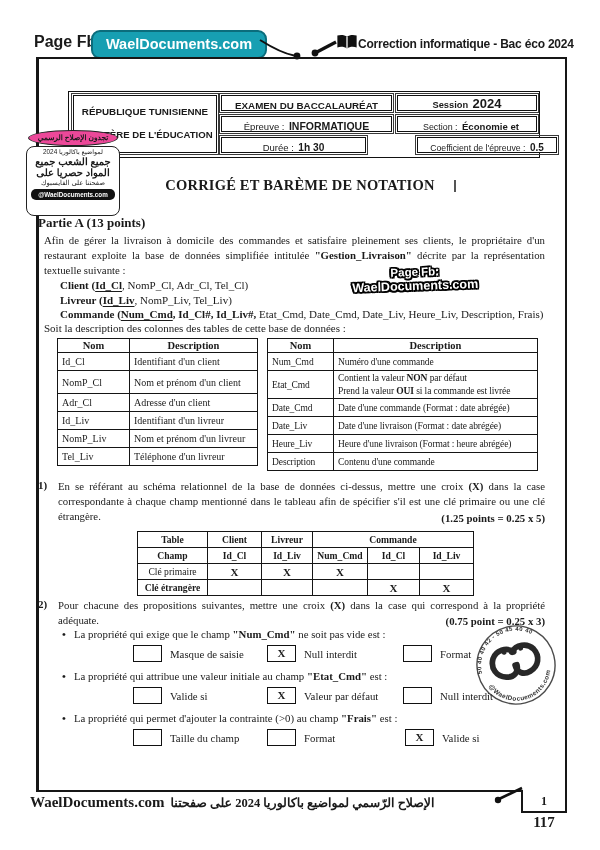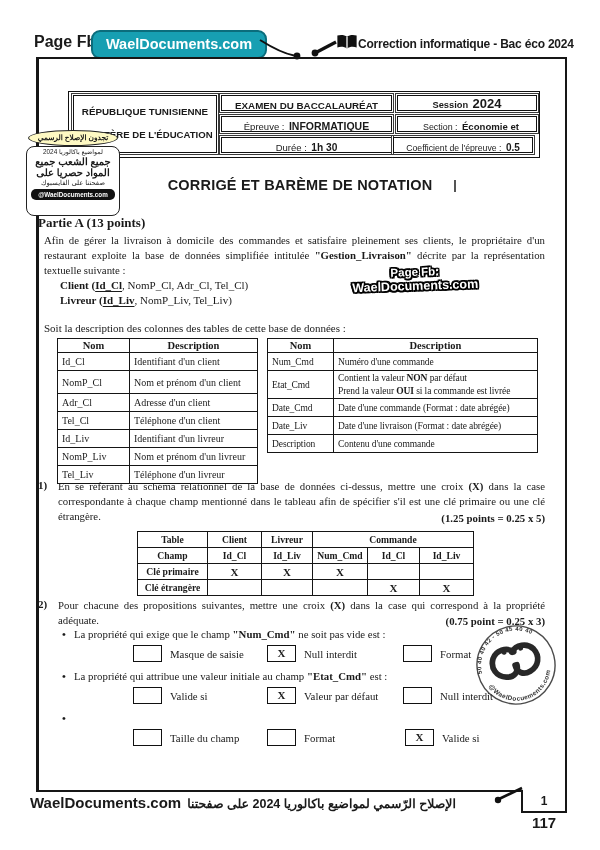--- a/index.html
+++ b/index.html
@@ -1,19 +1,19 @@
 <!DOCTYPE html>
 <html><head>
 <meta charset="utf-8">
 <style>
   html,body{margin:0;padding:0;background:#fff;}
   #canvas{position:relative;width:600px;height:850px;background:#fff;overflow:hidden;
           font-family:"Liberation Serif",serif;color:#1a1a1a;}
   .abs{position:absolute;}
-  .sans{font-family:Liberation Sans, sans-serif;}
+  .sans{font-family:Liberation Serif, serif;}
   .b{font-weight:bold;}
   .u{text-decoration:underline;text-underline-offset:2px;}
   .bl{position:absolute;background:#161616;}
   
   .fb-label{left:34px;top:33px;font:700 16px "Liberation Sans",sans-serif;}
   .fb-pill{left:91px;top:30px;width:172px;height:25px;background:#179fb2;border:2px solid #0b6d7c;
            border-radius:9px;color:#fff;font:700 14.5px "Liberation Sans",sans-serif;
            text-align:center;line-height:24px;}
   .bar-title{left:358px;top:37px;font:700 12px "Liberation Sans",sans-serif;letter-spacing:-0.2px;}
   
@@ -74,39 +74,39 @@
     <div style="font:700 9.8px 'Liberation Sans',sans-serif;margin-top:10px;">RÉPUBLIQUE TUNISIENNE</div>
     <div style="font:700 9.6px 'Liberation Sans',sans-serif;margin-top:12px;">MINISTÈRE DE L'ÉDUCATION</div>
   </div>
   <div class="eh-cell" style="left:221px;top:95px;width:171px;height:16px;line-height:15px;">
     <span style="font-size:9.8px;font-weight:700;">EXAMEN DU BACCALAURÉAT</span>
   </div>
   <div class="eh-cell" style="left:221px;top:116px;width:171px;height:16px;line-height:15px;">
     <span style="font-size:9.5px;">Épreuve :</span>
     <span style="font-size:10.5px;font-weight:700;">INFORMATIQUE</span>
   </div>
-  <div class="eh-cell" style="left:221px;top:137px;width:171px;height:16px;line-height:15px;">
+  <div class="eh-cell" style="left:221px;top:137px;width:145px;height:16px;line-height:15px;">
     <span style="font-size:9.5px;">Durée :</span>
     <span style="font-size:10.2px;font-weight:700;">1h 30</span>
   </div>
   <div class="eh-cell" style="left:397px;top:95px;width:140px;height:16px;line-height:14px;">
     <span style="font-size:9.3px;font-weight:700;">Session</span>
     <span style="font-size:13px;font-weight:700;">2024</span>
   </div>
   <div class="eh-cell" style="left:397px;top:116px;width:140px;height:16px;line-height:15px;">
     <span style="font-size:8.9px;padding-left:8px;">Section :</span>
     <span style="font-size:9.6px;font-weight:700;">Économie et Gestion</span>
   </div>
-  <div class="eh-cell" style="left:393px;top:137px;width:140px;height:16px;line-height:15px;">
+  <div class="eh-cell" style="left:417px;top:137px;width:140px;height:16px;line-height:15px;">
     <span style="font-size:8.7px;">Coefficient de l'épreuve :</span>
     <span style="font-size:10px;font-weight:700;">0.5</span>
   </div>
 
   <div class="abs ar" style="left:28px;top:130px;width:88px;height:14px;border:1.3px solid #222;border-radius:50%;
-       background:#fef9c3;font-size:7.4px;font-weight:700;text-align:center;line-height:13px;z-index:3;">تجدون الإصلاح الرسمي</div>
+       background:#ec4899;font-size:7.4px;font-weight:700;text-align:center;line-height:13px;z-index:3;">تجدون الإصلاح الرسمي</div>
   <div class="abs ar" style="left:26px;top:146px;width:92px;height:68px;border:1.3px solid #222;border-radius:8px;
        background:#fff;text-align:center;z-index:3;">
     <div style="font-size:6.4px;margin-top:1px;">لمواضيع باكالوريا 2024</div>
     <div style="font-size:10px;font-weight:700;line-height:11px;">جميع الشعب جميع</div>
     <div style="font-size:10px;font-weight:700;line-height:12px;">المواد حصريا على</div>
     <div style="font-size:6.8px;line-height:8px;">صفحتنا على الفايسبوك</div>
     <div style="direction:ltr;margin:2px auto 0;width:84px;height:11px;background:#111;color:#fff;border-radius:5px;
          font:700 6.3px 'Liberation Sans',sans-serif;line-height:11px;">@WaelDocuments.com</div>
   </div>
 
@@ -116,20 +116,23 @@
   <div class="abs para" style="left:44px;top:233px;width:501px;">
     <span>Afin de gérer la livraison à domicile des commandes et satisfaire pleinement ses clients, le propriétaire d'un restaurant exploite la base de données simplifiée intitulée </span><span class="b">"Gestion_Livraison"</span><span> décrite par la représentation textuelle suivante :</span>
   </div>
 
   <div class="abs" style="left:60px;top:278px;font-size:11px;line-height:14.6px;">
     <div>
       <span class="b">Client (</span><span class="b u">Id_Cl</span><span class="b"></span><span>, NomP_Cl,  Adr_Cl, Tel_Cl)</span>
     </div>
     <div>
       <span class="b">Livreur (</span><span class="b u">Id_Liv</span><span class="b"></span><span>, NomP_Liv, Tel_Liv)</span>
+    </div>
+    <div>
+      <span class="b">Commande (</span><span class="b u">Num_Cmd</span><span class="b">, Id_Cl#, Id_Liv#,</span><span> Etat_Cmd, Date_Cmd, Date_Liv, Heure_Liv, Description, Frais)</span>
     </div>
   </div>
 
   <div class="abs" style="left:330px;top:266px;width:170px;text-align:center;transform:rotate(-2deg);">
     <div class="bubble" style="font-size:11.5px;">Page Fb:</div>
     <div class="bubble" style="font-size:12.5px;margin-top:1px;">WaelDocuments.com</div>
   </div>
 
   <div class="abs" style="left:44px;top:322px;font-size:11px;">Soit la description des colonnes des tables de cette base de données :</div>
 
@@ -150,24 +153,20 @@
           </tr>
       <tr style="height:23px;">
             <td>NomP_Cl</td>
             <td>Nom et prénom d'un client</td>
           </tr>
       <tr>
             <td>Adr_Cl</td>
             <td>Adresse d'un client</td>
           </tr>
       <tr>
-            <td>Tel_Cl</td>
-            <td>Téléphone d'un client</td>
-          </tr>
-      <tr>
             <td>Id_Liv</td>
             <td>Identifiant d'un livreur</td>
           </tr>
       <tr>
             <td>NomP_Liv</td>
             <td>Nom et prénom d'un livreur</td>
           </tr>
       <tr>
             <td>Tel_Liv</td>
             <td>Téléphone d'un livreur</td>
@@ -198,20 +197,24 @@
           <span>Prend la valeur </span><span class="b">OUI</span><span> si la commande est livrée</span>
         </td>
       </tr>
       <tr>
             <td>Date_Cmd</td>
             <td>Date d'une commande (Format : date abrégée)</td>
           </tr>
       <tr>
             <td>Date_Liv</td>
             <td>Date d'une livraison (Format : date abrégée)</td>
+          </tr>
+      <tr>
+            <td>Heure_Liv</td>
+            <td>Heure d'une livraison (Format : heure abrégée)</td>
           </tr>
       <tr>
             <td>Description</td>
             <td>Contenu d'une commande</td>
           </tr>
     </tbody>
       </table>
   </div>
 
   <div class="abs b" style="left:38px;top:479px;font-size:11px;">1)</div>
@@ -239,21 +242,21 @@
       </tr>
       <tr>
         <td class="b">Champ</td>
         <td class="b">Id_Cl</td>
         <td class="b">Id_Liv</td>
         <td class="b">Num_Cmd</td>
         <td class="b">Id_Cl</td>
         <td class="b">Id_Liv</td>
       </tr>
       <tr>
-        <td style="font-weight:700;">Clé primaire</td>
+        <td style="font-weight:400;">Clé primaire</td>
         <td class="b" style="font-size:11px;">X</td>
         <td class="b" style="font-size:11px;">X</td>
         <td class="b" style="font-size:11px;">X</td>
         <td class="b" style="font-size:11px;"></td>
         <td class="b" style="font-size:11px;"></td>
       </tr>
       <tr>
         <td style="font-weight:600;">Clé étrangère</td>
         <td class="b" style="font-size:11px;"></td>
         <td class="b" style="font-size:11px;"></td>
@@ -299,20 +302,23 @@
   <div class="opt" style="left:267px;top:687px;">
     <span class="cbox"><span>X</span></span>
     <span class="olabel">Valeur par défaut</span>
   </div>
   <div class="opt" style="left:403px;top:687px;">
     <span class="cbox"><span></span></span>
     <span class="olabel">Null interdit</span>
   </div>
 
   <div class="abs b" style="left:62px;top:712px;font-size:11px;">•</div>
+  <div class="abs" style="left:74px;top:712px;font-size:10.8px;">
+    <span>La propriété qui permet d'ajouter la contrainte (&gt;0) au champ </span><span class="b">"Frais"</span><span> est :</span>
+  </div>
   <div class="opt" style="left:133px;top:729px;">
     <span class="cbox"><span></span></span>
     <span class="olabel">Taille du champ</span>
   </div>
   <div class="opt" style="left:267px;top:729px;">
     <span class="cbox"><span></span></span>
     <span class="olabel">Format</span>
   </div>
   <div class="opt" style="left:405px;top:729px;">
     <span class="cbox"><span>X</span></span>

